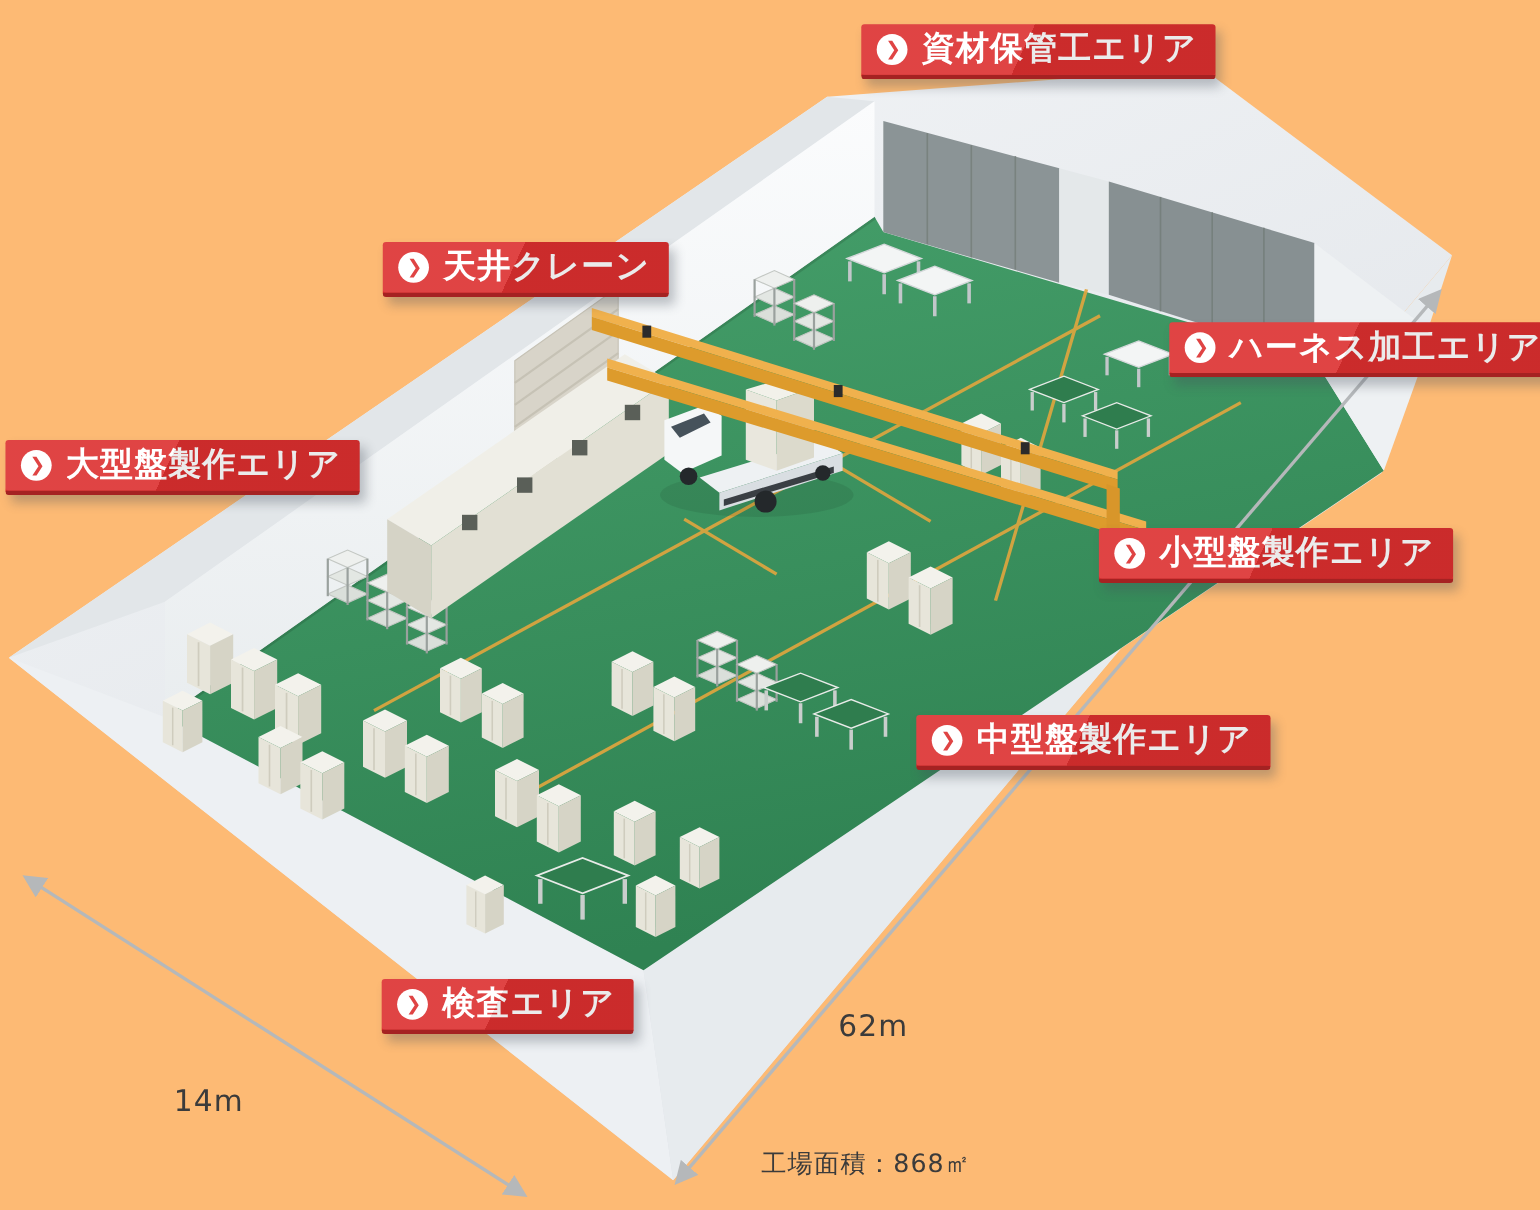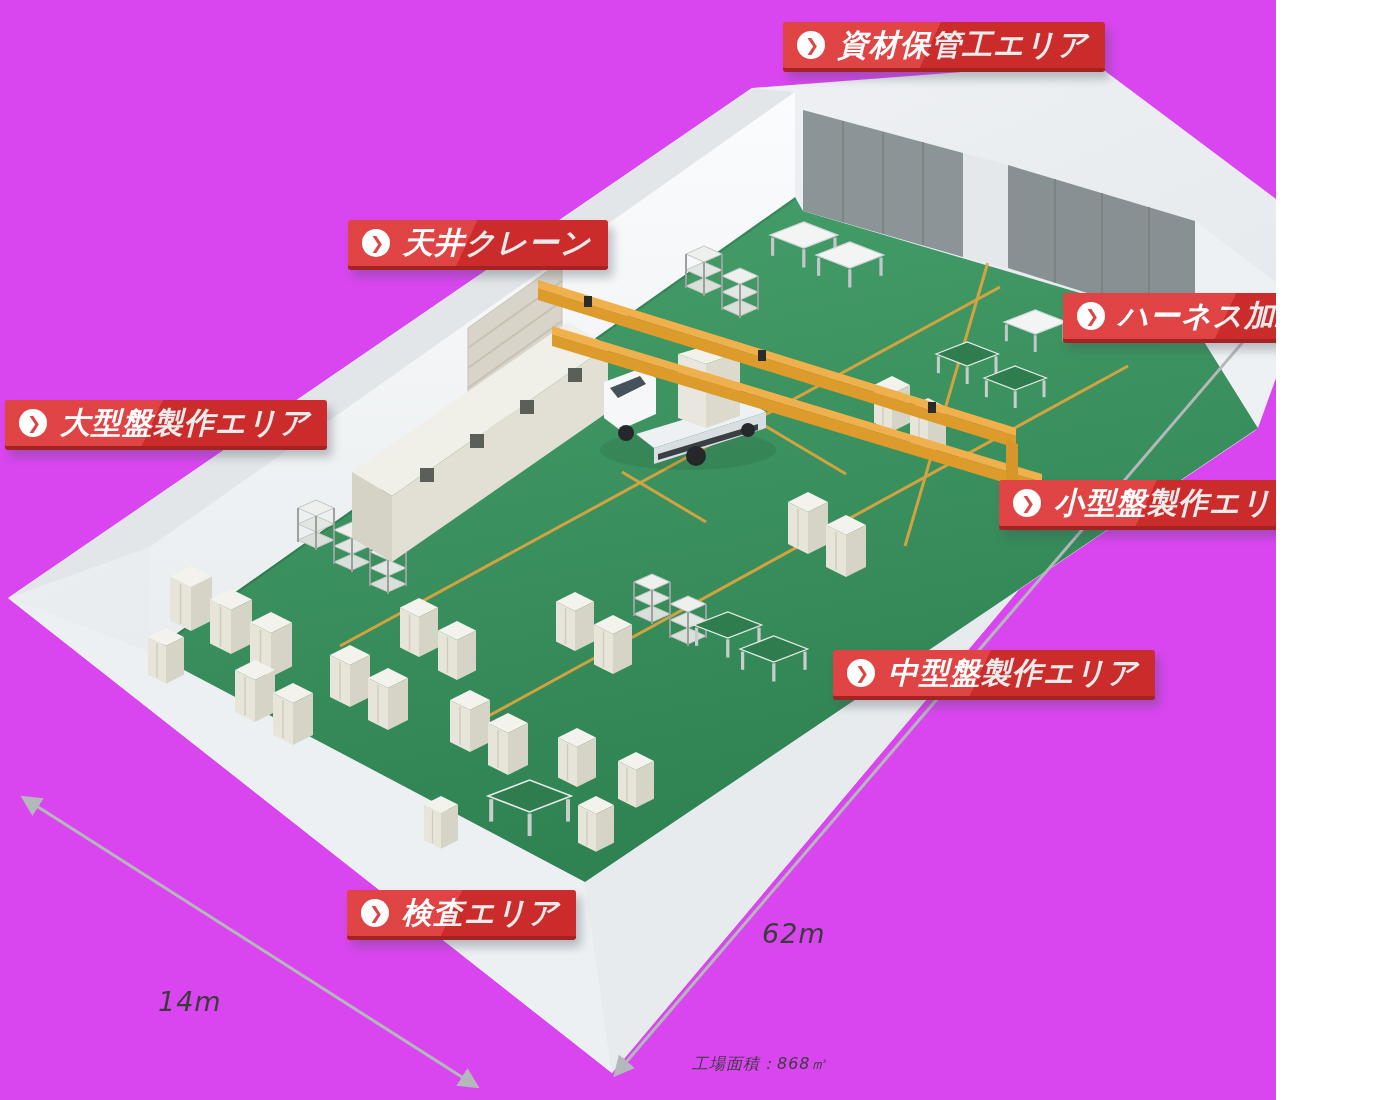--- a/index.html
+++ b/index.html
@@ -1,31 +1,31 @@
 <!DOCTYPE html>
 <html style="--accent-red: #dc2f2f; --floor-green: #3f9a63; --crane-orange: #e8a33b; --wall-gray: #e9edf0; --partition-gray: #8a9397; --arrow-gray: #b5b8ba;"><head>
 <meta charset="utf-8">
 <style>
   html,body{margin:0;padding:0;background:#fff;}
-  .stage{position:relative;width:1276px;height:1100px;background:#d946ef;overflow:hidden;
-         font-family:"DejaVu Sans","Liberation Sans",sans-serif;font-style:italic;}
+  .stage{position:relative;width:1400px;height:1100px;background:#fdba74;overflow:hidden;
+         font-family:"DejaVu Sans","Liberation Sans",sans-serif;}
   .scene-svg{position:absolute;left:0;top:0;width:1400px;height:1100px;}
   .badge{position:absolute;display:flex;align-items:center;gap:13px;
          background:var(--accent-red,#dc2f2f);color:#fff;font-weight:bold;
          font-size:30px;line-height:1;letter-spacing:1px;
          padding:8px 17px 8px 14px;border-radius:3px;
          border-bottom:4px solid #a52222;
          box-shadow:5px 7px 10px rgba(70,80,92,.33);white-space:nowrap;}
   .badge::after{content:"";position:absolute;inset:0;border-radius:3px;pointer-events:none;
          background:linear-gradient(115deg,rgba(255,255,255,.10) 0 46%,rgba(0,0,0,.08) 46% 100%);}
   .bicon{flex:0 0 auto;width:28px;height:28px;border-radius:50%;background:#fff;
          color:var(--accent-red,#dc2f2f);font-size:17px;font-weight:bold;
          display:flex;align-items:center;justify-content:center;padding-left:3px;box-sizing:border-box;}
   .dim{position:absolute;color:#3b3b3b;font-size:27px;letter-spacing:1px;}
-  .dim.small{font-size:16px;margin-top:12px;}
+  .dim.small{font-size:23px;}
 </style>
 </head>
 <body>
 
 <div class="stage">
 
 <svg class="scene-svg" viewBox="0 0 1400 1100">
   <defs>
     <linearGradient id="gShell" x1="0" y1="0" x2="0.55" y2="1">
       <stop offset="0" stop-color="#f4f6f8"></stop>

